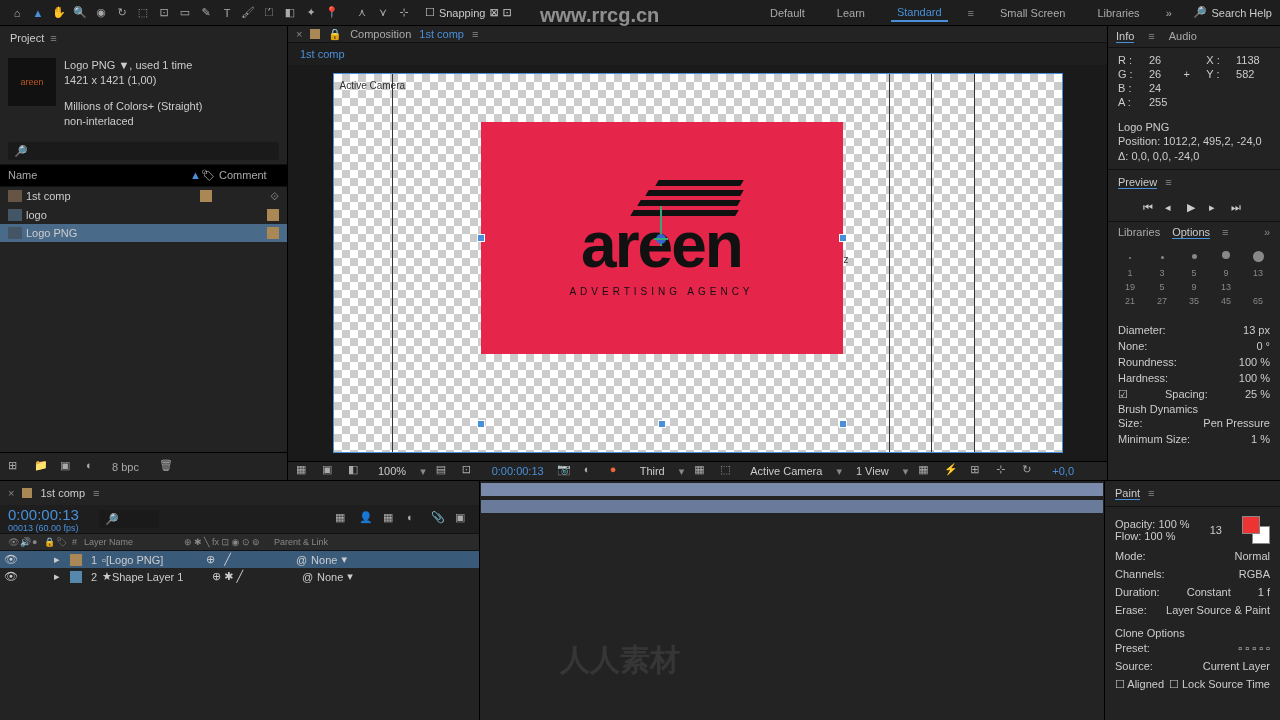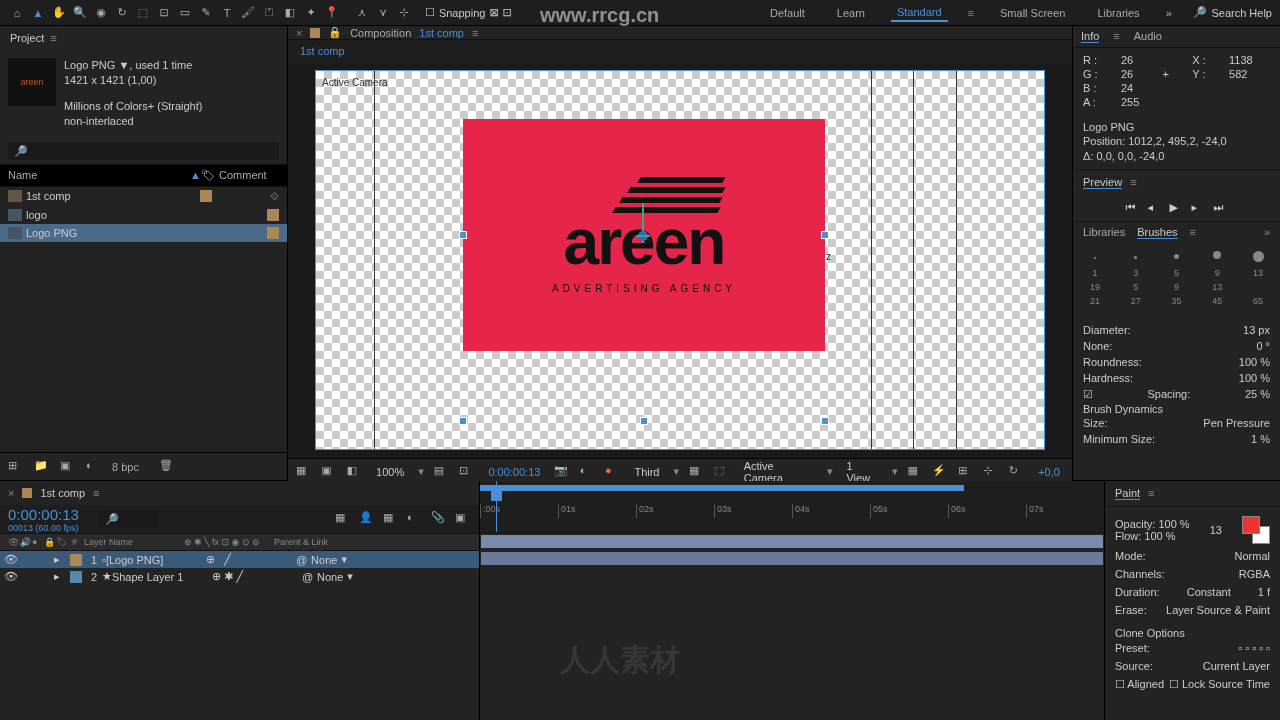--- a/index.html
+++ b/index.html
@@ -72,21 +72,21 @@
 .logo-text { font-size:64px; font-weight:bold; color:#111; letter-spacing:-2px; font-family:Arial,sans-serif; }
 .logo-sub { font-size:10px; letter-spacing:4px; color:#111; margin-top:4px; }
 .handle { position:absolute; width:8px; height:8px; background:#4a90d9; border:1px solid #fff; }
 .anchor { position:absolute; width:14px; height:14px; }
 .anchor::before,.anchor::after { content:''; position:absolute; background:#3a7; }
 .anchor::before { width:2px; height:40px; left:6px; top:-26px; }
 .anchor::after { width:14px; height:2px; top:6px; left:0; }
 .anchor-dot { position:absolute; width:10px; height:10px; background:#36c; border-radius:50%; left:2px; top:2px; }
 .comp-footer { height:26px; background:#232323; border-top:1px solid #000; display:flex; align-items:center; padding:0 8px; gap:10px; }
 .dd { color:#ccc; padding:1px 4px; cursor:pointer; }
-.right-panel { width:208px; background:#232323; border-left:1px solid #000; display:flex; flex-direction:column; overflow:hidden; }
+.right-panel { width:173px; background:#232323; border-left:1px solid #000; display:flex; flex-direction:column; overflow:hidden; }
 .rp-tabs { display:flex; padding:4px 8px; gap:14px; border-bottom:1px solid #111; }
 .rp-tab { color:#aaa; cursor:pointer; }
 .rp-tab.active { color:#ccc; border-bottom:1px solid #4a90d9; }
 .info-grid { padding:6px 10px; font-size:10px; display:grid; grid-template-columns:auto auto auto auto auto; gap:2px 6px; color:#aaa; }
 .info-layer { padding:6px 10px; font-size:10px; color:#aaa; line-height:1.3; }
 .preview-tabs { padding:6px 10px; border-top:1px solid #111; display:flex; gap:8px; }
 .play-controls { display:flex; justify-content:center; gap:8px; padding:6px; }
 .pbtn { width:14px; height:14px; color:#ccc; cursor:pointer; }
 .lib-tabs { display:flex; padding:4px 10px; gap:12px; border-top:1px solid #111; }
 .brush-grid { padding:8px 10px; }
@@ -349,21 +349,21 @@
     </div>
     <div class="play-controls">
       <span class="pbtn">⏮</span>
       <span class="pbtn">◂</span>
       <span class="pbtn">▶</span>
       <span class="pbtn">▸</span>
       <span class="pbtn">⏭</span>
     </div>
     <div class="lib-tabs">
       <span class="rp-tab">Libraries</span>
-      <span class="rp-tab active">Brushes</span>
+      <span class="rp-tab active">Options</span>
       <span class="menu-lines">≡</span>
       <span style="margin-left:auto;color:#888">»</span>
     </div>
     <div class="brush-grid">
       <div class="brush-row">
         <span class="brush-dot"><span class="brush-circ" style="width:2px;height:2px"></span></span>
         <span class="brush-dot"><span class="brush-circ" style="width:3px;height:3px"></span></span>
         <span class="brush-dot"><span class="brush-circ" style="width:5px;height:5px"></span></span>
         <span class="brush-dot"><span class="brush-circ" style="width:8px;height:8px"></span></span>
         <span class="brush-dot"><span class="brush-circ" style="width:11px;height:11px"></span></span>
@@ -484,36 +484,20 @@
       <span class="lr-name">Shape Layer 1</span>
       <span class="lr-switches">⊕ ✱ ╱ &nbsp;</span>
       <span class="lr-parent">
           <span>@</span>
           <span>None</span>
           <span>▾</span>
         </span>
     </div>
   </div>
   <div class="tl-right">
-    <div class="ruler">
-      <div class="work-area"></div>
-      <div class="ruler-ticks">
-        <div class="tick">:00s</div>
-        <div class="tick">01s</div>
-        <div class="tick">02s</div>
-        <div class="tick">03s</div>
-        <div class="tick">04s</div>
-        <div class="tick">05s</div>
-        <div class="tick">06s</div>
-        <div class="tick">07s</div>
-      </div>
-      <div class="cti">
-          <div class="cti-head"></div>
-        </div>
-    </div>
     <div class="tracks">
       <div class="track-row">
           <div class="bar sel"></div>
         </div>
       <div class="track-row">
           <div class="bar"></div>
         </div>
     </div>
   </div>
   <div class="paint-panel">

